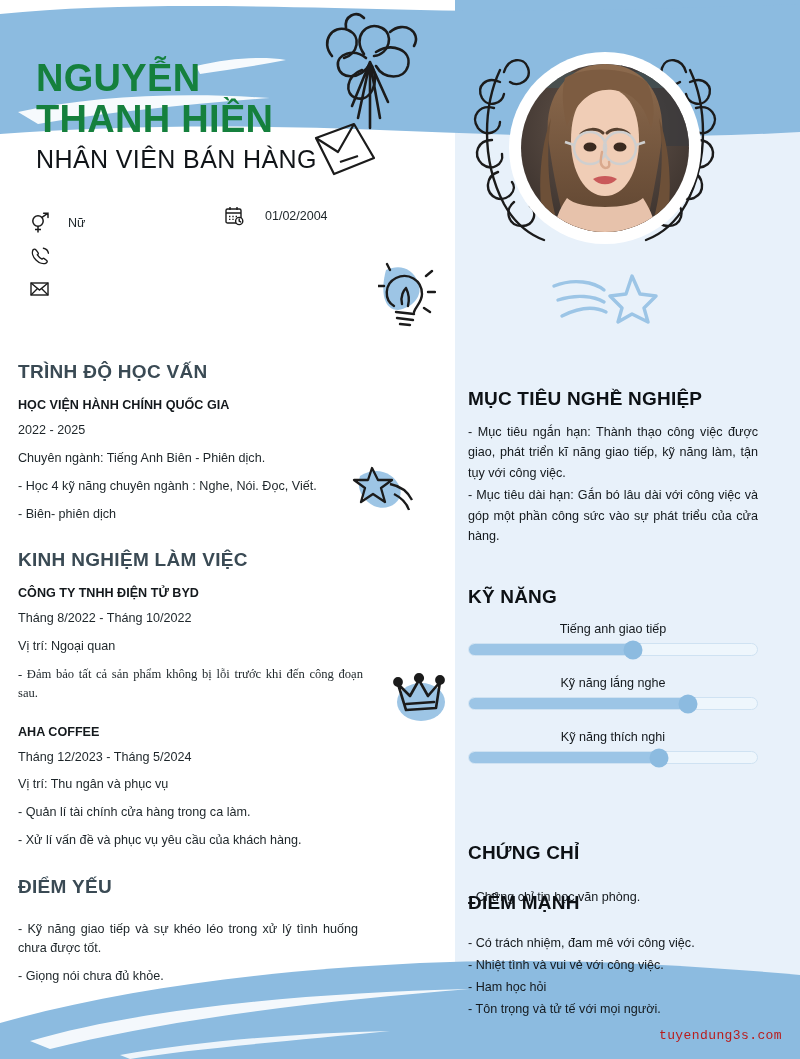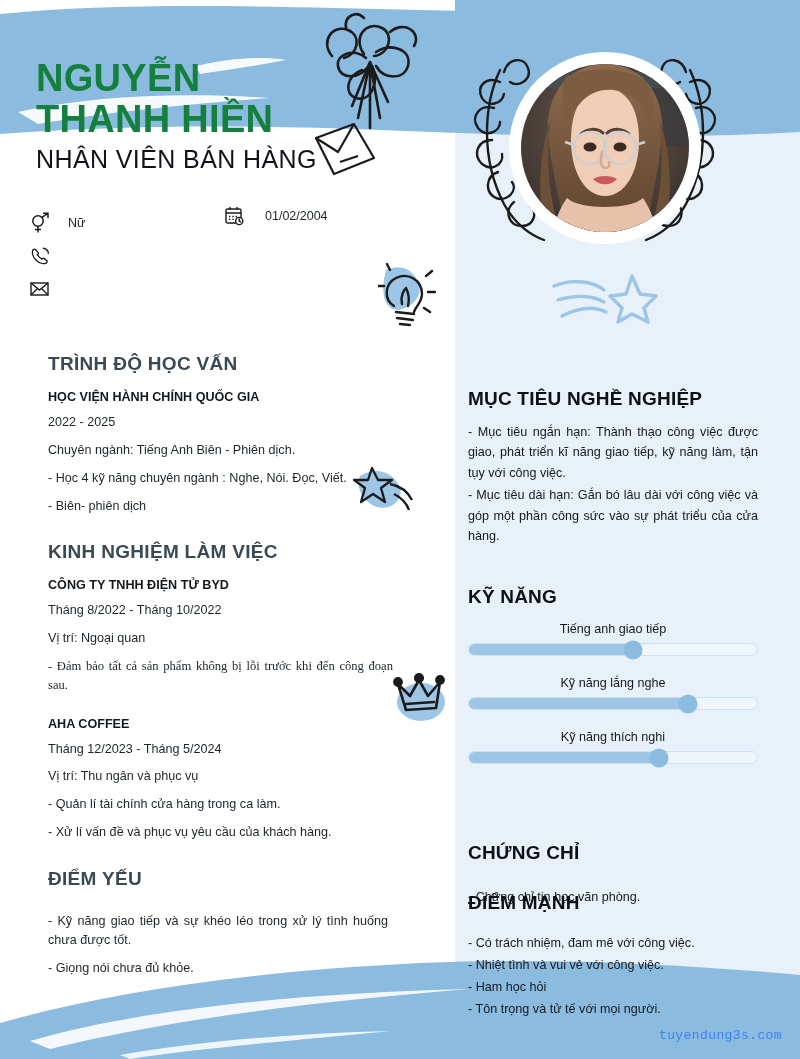--- a/index.html
+++ b/index.html
@@ -41,21 +41,21 @@
   
   .contact { position:absolute; left:30px; top:206px; width:400px; }
   .c-row { display:flex; align-items:center; height:33px; }
   .c-ico { width:38px; flex:0 0 38px; display:flex; align-items:center; }
   .c-ico svg { display:block; }
   .c-val { font-size:12.5px; color:#1d2529; }
   .c-second { position:absolute; left:195px; top:0; display:flex; align-items:center; }
   .c-second .c-ico { width:40px; flex:0 0 40px; }
 
   
-  .lsec { position:absolute; left:48px; width:390px; }
+  .lsec { position:absolute; left:18px; width:390px;margin-top:8px; }
   .lsec h2 {
     font-size:19px; font-weight:bold; color:#3a4a54; letter-spacing:0.3px;
   }
   .org { font-size:12.6px; font-weight:bold; color:#14191d; margin-top:15px; }
   .ln { font-size:12.6px; color:#1d2529; margin-top:9px; line-height:1.5; }
   .ln.just { text-align:justify; }
 
   
   .rsec { position:absolute; left:468px; width:290px; }
   .rsec h2 { font-size:19px; font-weight:bold; color:#0d1115; letter-spacing:0.2px; }
@@ -74,21 +74,21 @@
     border-radius:7px; background:#9cc5e6;
   }
   .bar-knob {
     position:absolute; top:50%; width:19px; height:19px; border-radius:50%;
     background:#8cbbe0; transform:translate(-50%,-50%);
   }
 
   .watermark {
     position:absolute; right:18px; bottom:16px;
     font-family:"Liberation Mono","DejaVu Sans Mono",monospace;
-    font-size:13px; color:#3b82f6; letter-spacing:0.4px;
+    font-size:13px; color:#b91c1c; letter-spacing:0.4px;
   }
 </style>
 </head>
 <body>
 
 <div class="page">
 
   <div class="right-col"></div>
   <div class="right-top-fill"></div>
 

